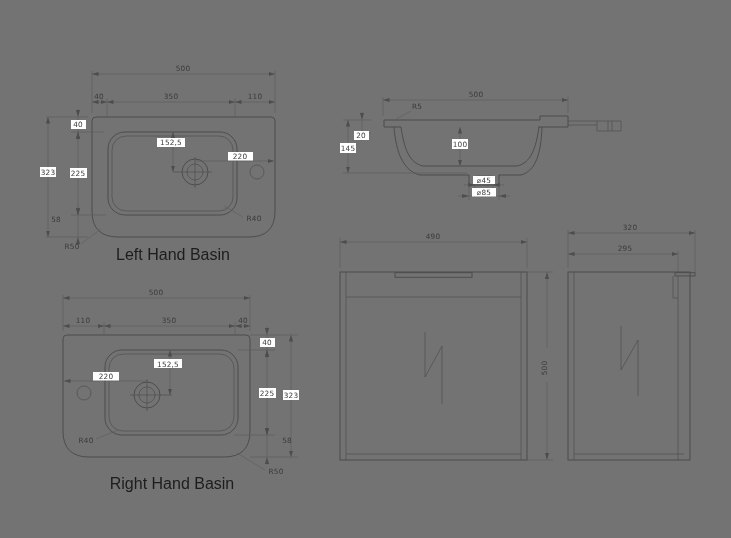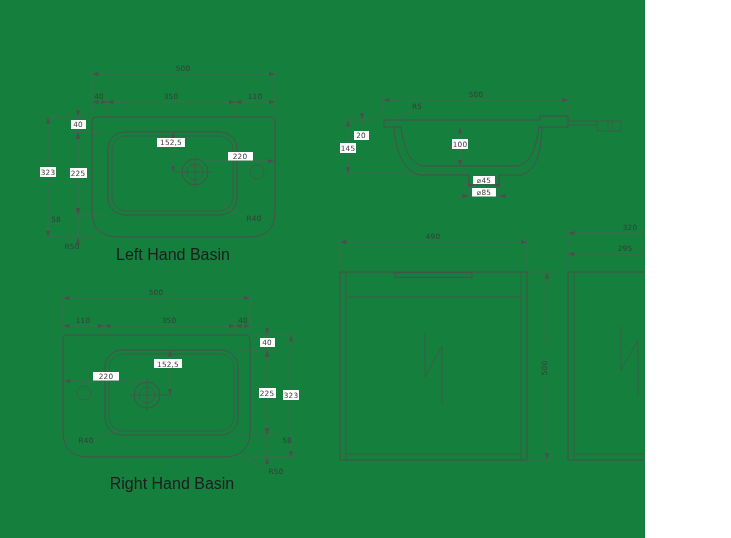--- a/index.html
+++ b/index.html
@@ -1,16 +1,16 @@
 <!DOCTYPE html>
 <html><head>
 <meta charset="utf-8">
 <style>
   html,body{margin:0;padding:0;background:#fff;}
-  .canvas{position:relative;width:645px;height:538px;background:#15803d;overflow:hidden;
+  .canvas{position:relative;width:731px;height:538px;background:#737373;overflow:hidden;
           font-family:"Liberation Sans",sans-serif;text-align:right;}
   figure.view{position:absolute;margin:0;padding:0;}
   svg{display:block;}
   
   .part path,.part rect,.part circle,.part polyline{fill:none;stroke:#4d4d4d;stroke-width:1;}
   .part .thin{stroke-width:.7;}
   .fillDark{fill:#161616;stroke:none;}
   
   .dims line,.dims path,.dims polyline{fill:none;stroke:#5c5c5c;stroke-width:.6;}
   .bg{fill:#ffffff;stroke:none;}

